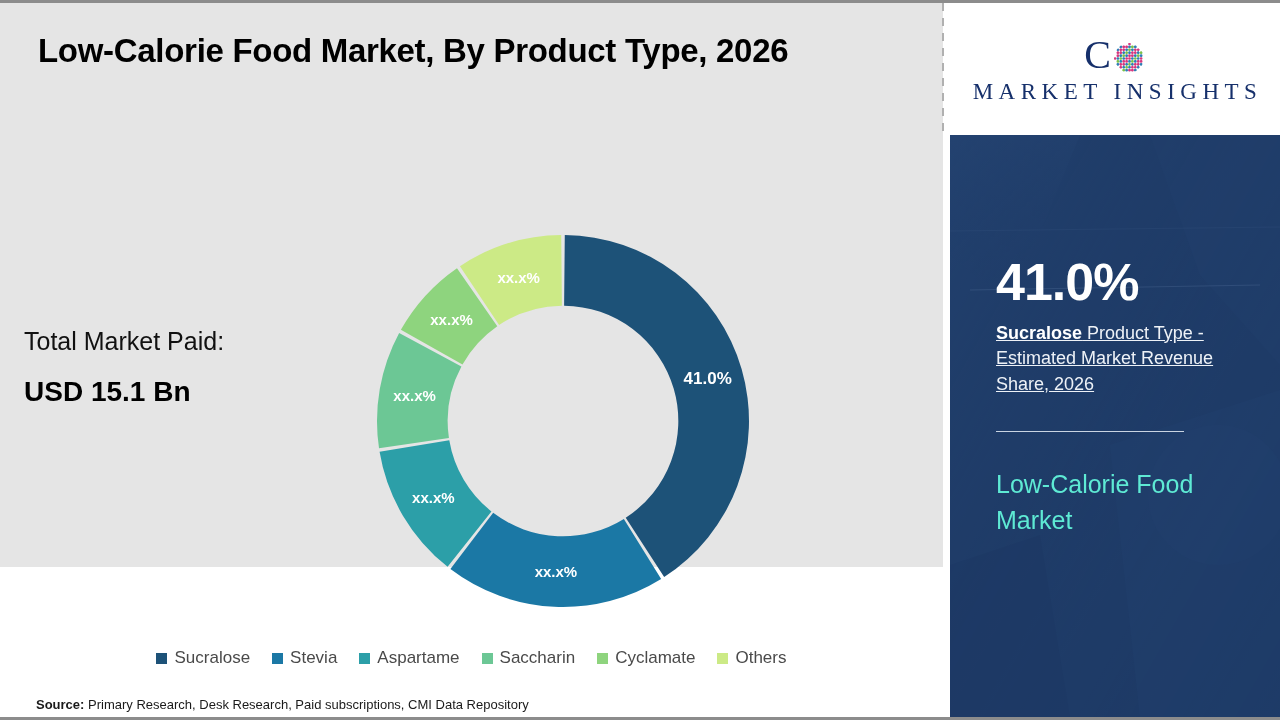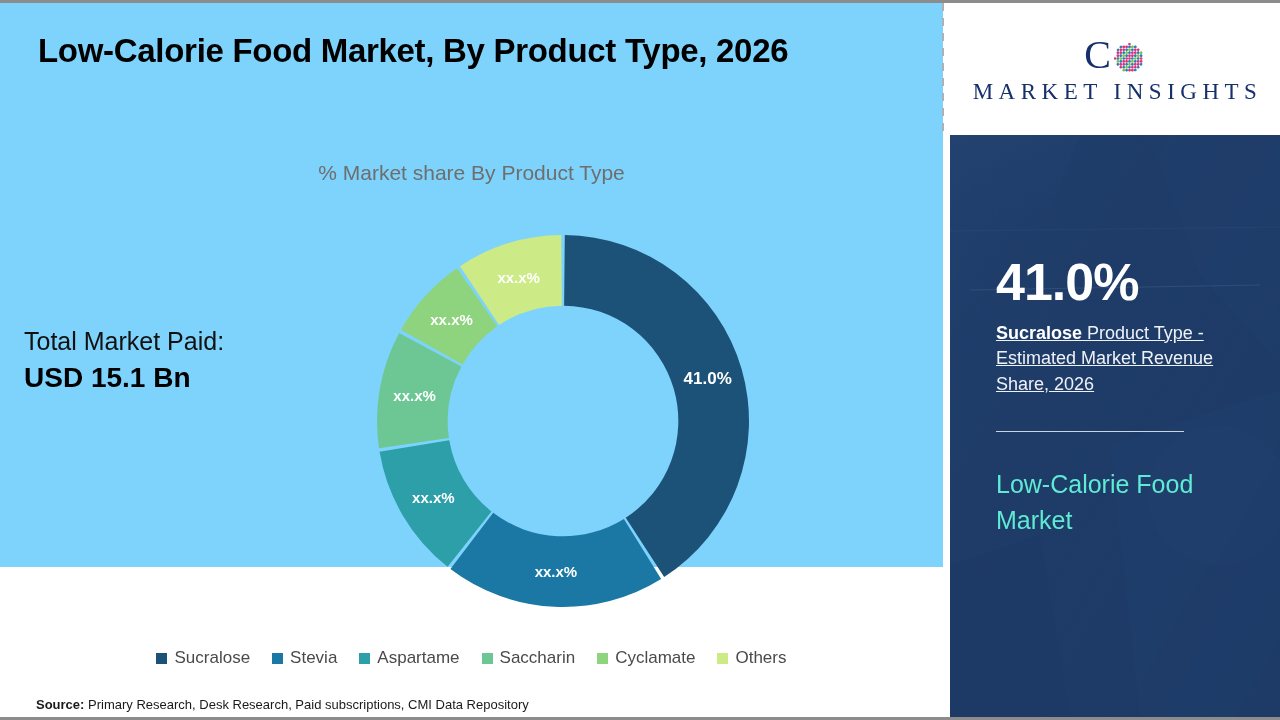--- a/index.html
+++ b/index.html
@@ -32,21 +32,21 @@
     width: 1280px; height: 3px;
     background: #8c8c8c;
   }
 
   
   .left-pane {
     position: absolute;
     left: 0; top: 3px;
     width: 943px;
     height: 564px;
-    background: #7dd3fc;
+    background: #e5e5e5;
   }
 
   .chart-title {
     position: absolute;
     left: 38px; top: 28px;
     width: 880px;
     font-size: 33px;
     font-weight: bold;
     color: #000000;
     letter-spacing: -0.3px;
@@ -72,21 +72,21 @@
     font-size: 25px;
     color: #111111;
     line-height: 1.35;
     font-weight: normal;
   }
   .total-value {
     font-size: 28px;
     color: #000000;
     font-weight: bold;
     line-height: 1.35;
-    margin-top: 0;
+    margin-top: 14px;
   }
 
   
   .donut-wrap {
     position: absolute;
     left: 373px; top: 228px;
     width: 380px; height: 380px;
   }
   .slice-label {
     font-family: "Liberation Sans", "DejaVu Sans", sans-serif;
@@ -235,21 +235,20 @@
 
 <div id="page">
 
   <div class="edge-rule-top"></div>
   <div class="edge-rule-bottom"></div>
 
   <div class="left-pane">
 
     <div class="chart-title">Low-Calorie Food Market, By Product Type, 2026</div>
 
-    <div class="chart-subtitle">% Market share By Product Type</div>
 
     <div class="total-block">
       <div class="total-label">Total Market Paid:</div>
       <div class="total-value">USD 15.1 Bn</div>
     </div>
 
     <div class="donut-wrap">
       <svg id="donut-svg" width="380" height="380" viewBox="0 0 380 380">
           <path d="M 191.7854444040064 4.008569583756895 A 186 186 0 0 1 291.1666926232286 346.081069651887 L 252.7233494264017 286.7702631841699 A 115.32 115.32 0 0 0 191.10697553048396 74.68531314192929 Z" fill="#1d5278"></path>
           <text x="334.67784668408825" y="147.96719996412972" text-anchor="middle" dominant-baseline="central" class="slice-label big">41.0%</text>

